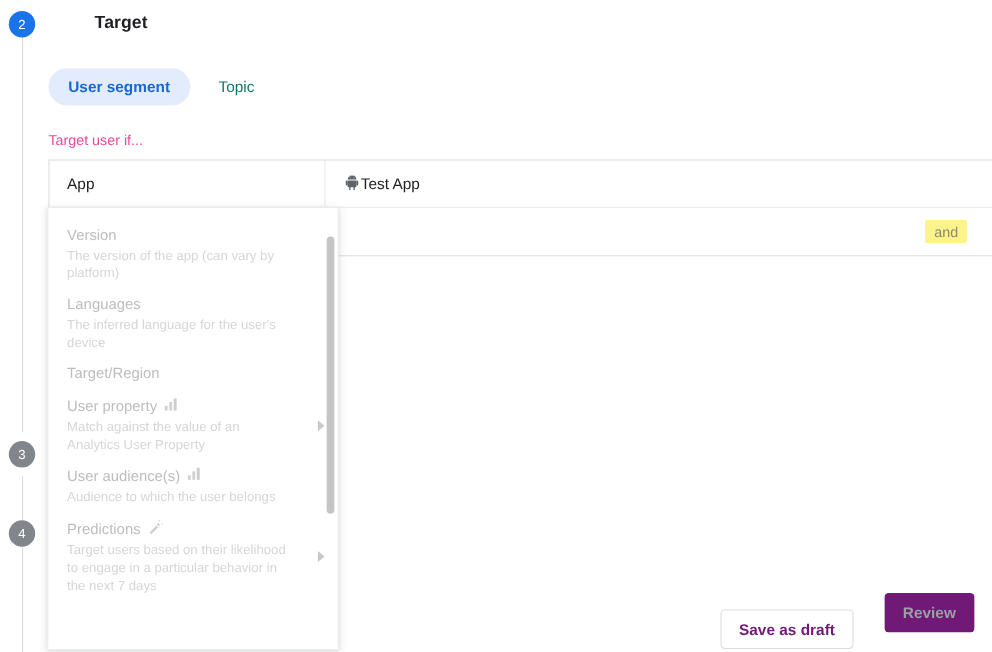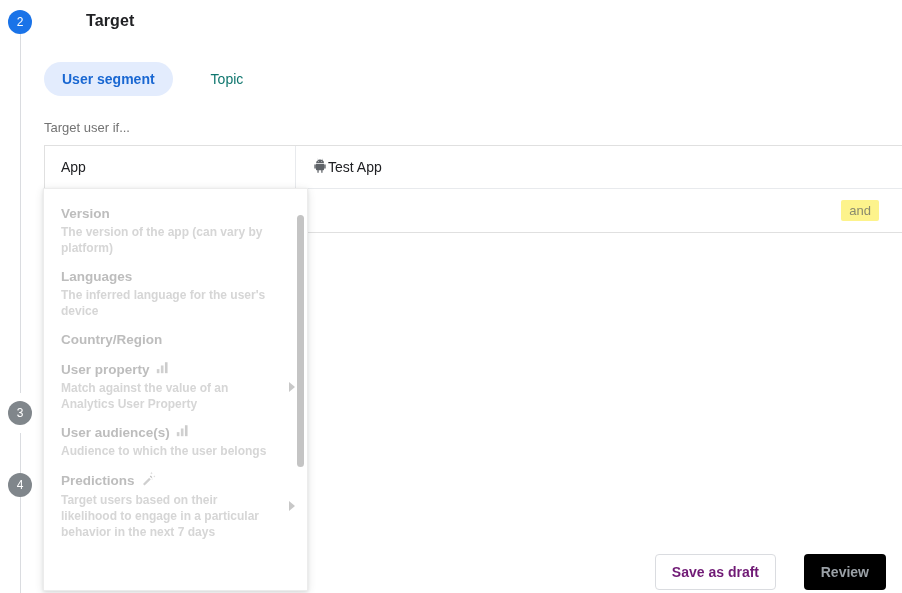--- a/index.html
+++ b/index.html
@@ -58,42 +58,42 @@
     letter-spacing: 0.1px;
     margin-left: 42px;
   }
 
   
   .tabs {
     position: absolute;
     left: 44px; top: 62px;
     display: flex;
     align-items: center;
-    gap: 20px;
+    gap: 8px;
   }
   .tab {
     font-size: 14px;
     padding: 9px 18px;
     border-radius: 18px;
     color: #0f766e;
     cursor: pointer;
     white-space: nowrap;
   }
   .tab.selected {
     background: #e3ecfd;
     color: #1967d2;
     font-weight: bold;
   }
 
   
   .field-label {
     position: absolute;
     left: 44px; top: 120px;
     font-size: 13px;
-    color: #737373;
+    color: #ec4899;
   }
 
   
   .cond-table {
     position: absolute;
     left: 44px; top: 145px;
     width: 888px;
     border: 1px solid #e0e0e0;
     background: #ffffff;
   }
@@ -160,21 +160,20 @@
   .dd-scrollpane {
     position: absolute;
     inset: 0;
     padding: 10px 0 0 0;
     overflow: hidden;
   }
   .dd-item {
     position: relative;
     padding: 6px 26px 6px 17px;
     cursor: pointer;
-    font-weight: bold;
   }
   .dd-title {
     font-size: 13.5px;
     color: #bdbdbd;
     display: flex;
     align-items: center;
     gap: 6px;
     line-height: 18px;
   }
   .dd-desc {
@@ -246,23 +245,23 @@
   }
   .btn-draft {
     right: 126px;
     bottom: 3px;
     color: #701a75;
     background: #ffffff;
     border: 1px solid #dadce0;
   }
   .btn-review {
     right: 16px;
-    bottom: 3px;
+    bottom: 18px;
     color: #9aa0a6;
-    background: #000000;
+    background: #701a75;
     border: 1px solid transparent;
   }
 </style>
 </head>
 <body>
 
 <div id="root">
 
   <div class="step-rail">
     <div class="rail-line seg-a"></div>
@@ -311,21 +310,21 @@
         <div class="dd-title">Version</div>
         <div class="dd-desc">The version of the app (can vary by platform)</div>
       </div>
 
       <div class="dd-item">
         <div class="dd-title">Languages</div>
         <div class="dd-desc">The inferred language for the user's device</div>
       </div>
 
       <div class="dd-item">
-        <div class="dd-title">Country/Region</div>
+        <div class="dd-title">Target/Region</div>
       </div>
 
       <div class="dd-item">
         <div class="dd-title">
           <span>User property</span>
           <span class="ic-bars">
             <svg width="13" height="13" viewBox="0 0 16 16" aria-hidden="true">
               <rect x="1" y="10" width="3.2" height="5" fill="#d0d0d0"></rect>
               <rect x="6" y="5.5" width="3.2" height="9.5" fill="#d0d0d0"></rect>
               <rect x="11" y="1.5" width="3.2" height="13.5" fill="#cccccc"></rect>

